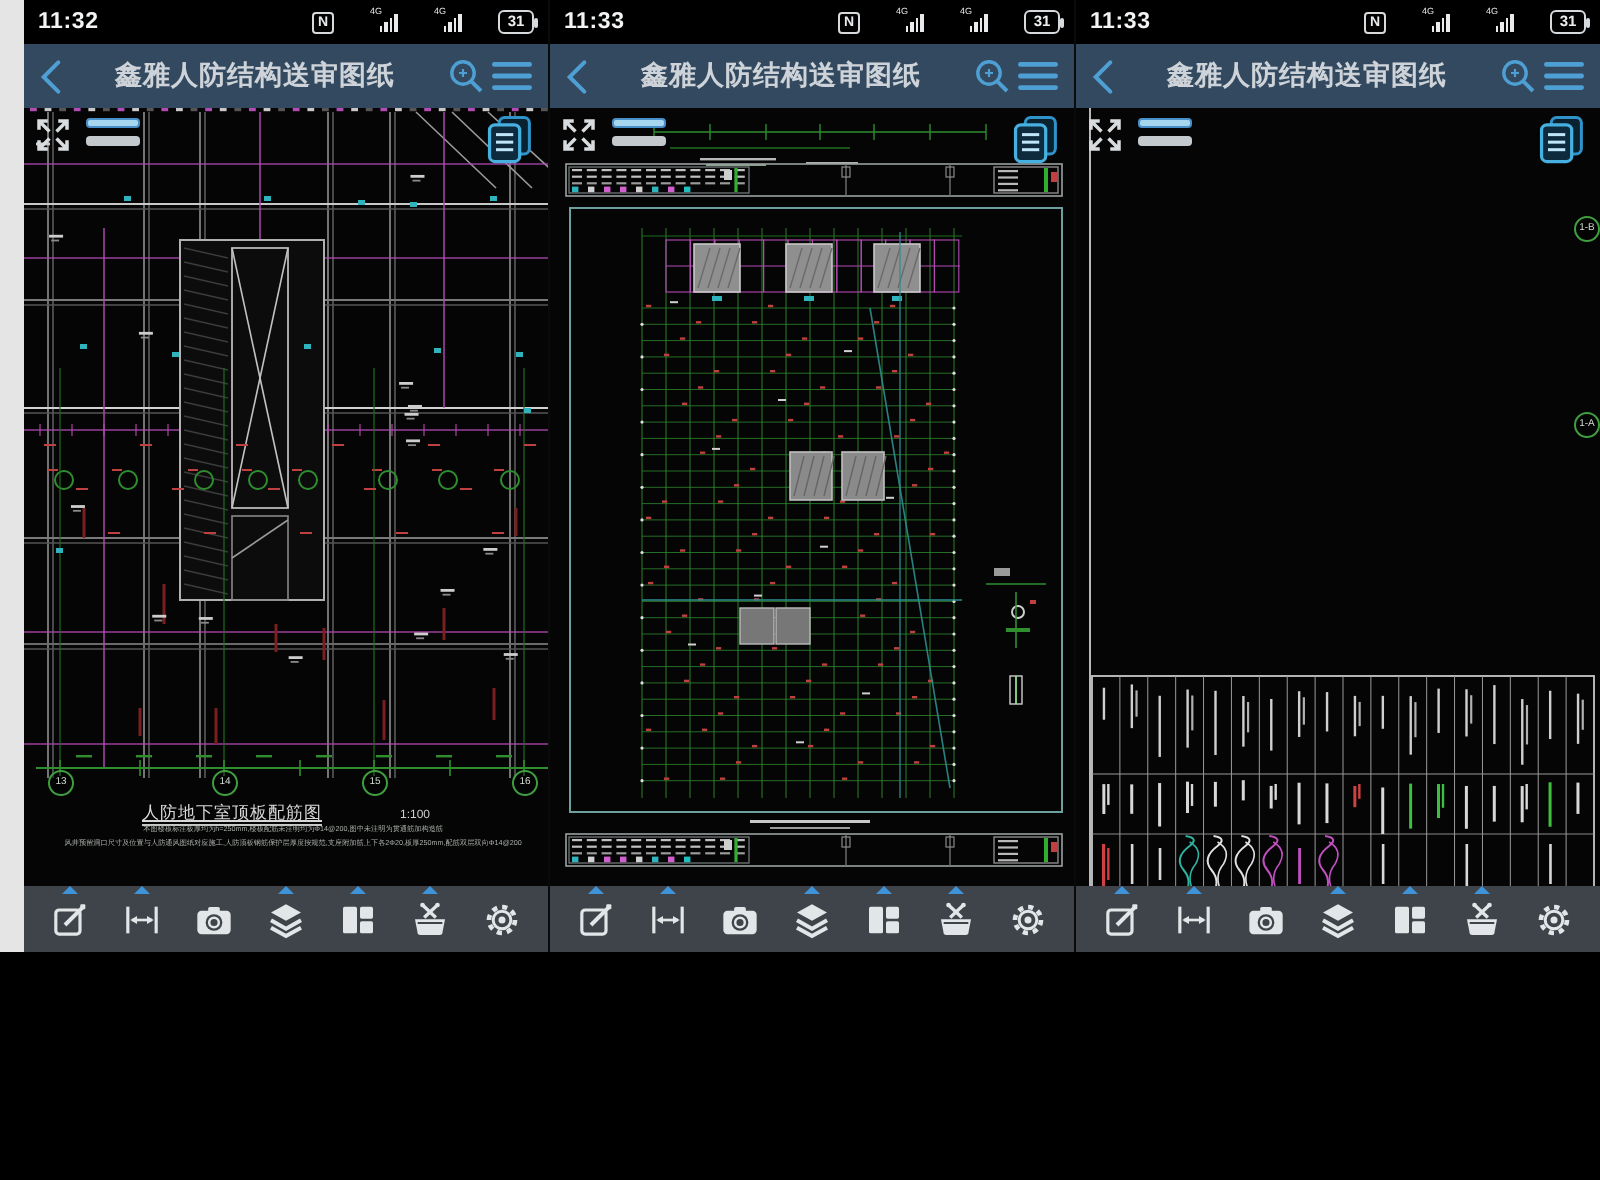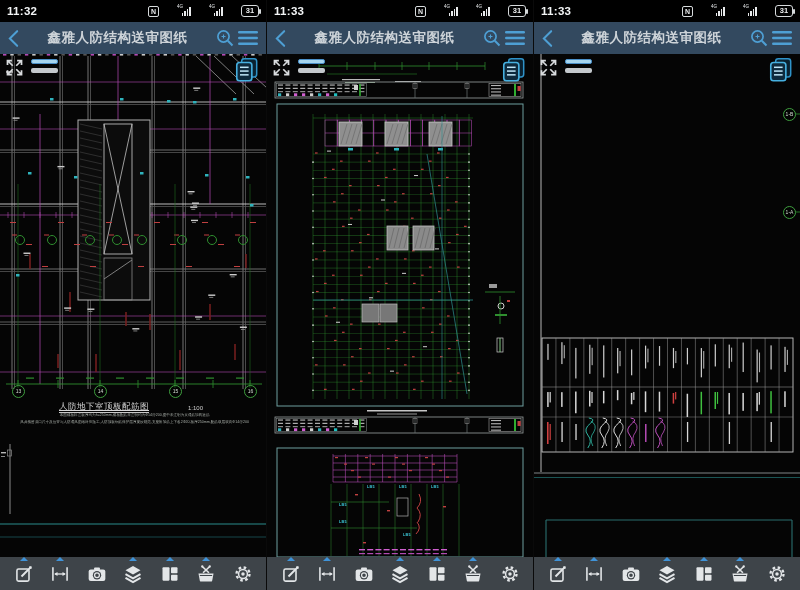--- a/index.html
+++ b/index.html
@@ -1,17 +1,17 @@
 <!DOCTYPE html>
 <html><head>
 <meta charset="utf-8">
 <style>
   html,body{margin:0;padding:0;background:#000;}
   *{box-sizing:border-box;font-family:"Liberation Sans",sans-serif;}
-  .screen{width:800px;height:590px;display:flex;background:#e5e5e5;position:relative;overflow:hidden;}
+  .screen{width:800px;height:476px;display:flex;background:#e5e5e5;position:relative;overflow:hidden;padding-left:12px;}
   .panel{flex:1 1 0;position:relative;background:#000;overflow:hidden;}
   .panel + .panel{border-left:1px solid #0a0a0a;}
   
   .status-bar{height:22px;background:#000;display:flex;align-items:center;justify-content:space-between;padding:0 7px;}
   .clock{color:#f2f4f5;font-size:11.5px;font-weight:700;letter-spacing:.3px;}
   .sicons{display:flex;align-items:flex-end;gap:18px;}
   .nfc{border:1.2px solid #d6dadc;border-radius:2px;font-size:7px;line-height:9px;width:11px;height:11px;text-align:center;color:#e8eaec;font-weight:700;}
   .sig{position:relative;width:14px;height:12px;}
   .sig .g4{position:absolute;top:-1px;left:0;font-size:6px;transform:scale(.75);transform-origin:0 0;color:#e8eaec;}
   .sig .bars{position:absolute;bottom:1px;right:0;display:flex;align-items:flex-end;gap:1px;}

